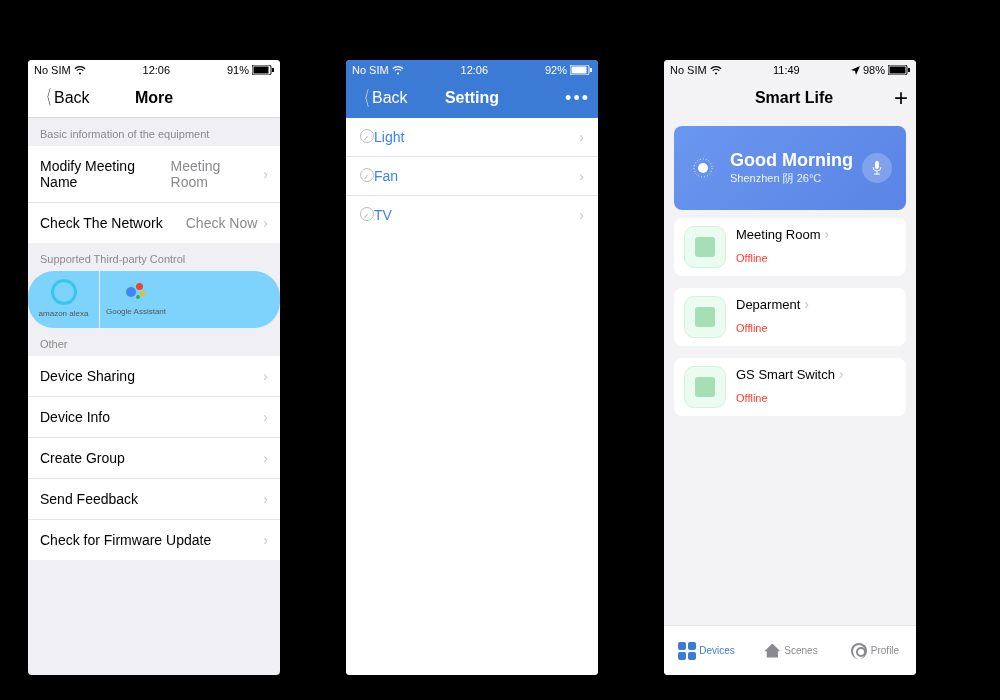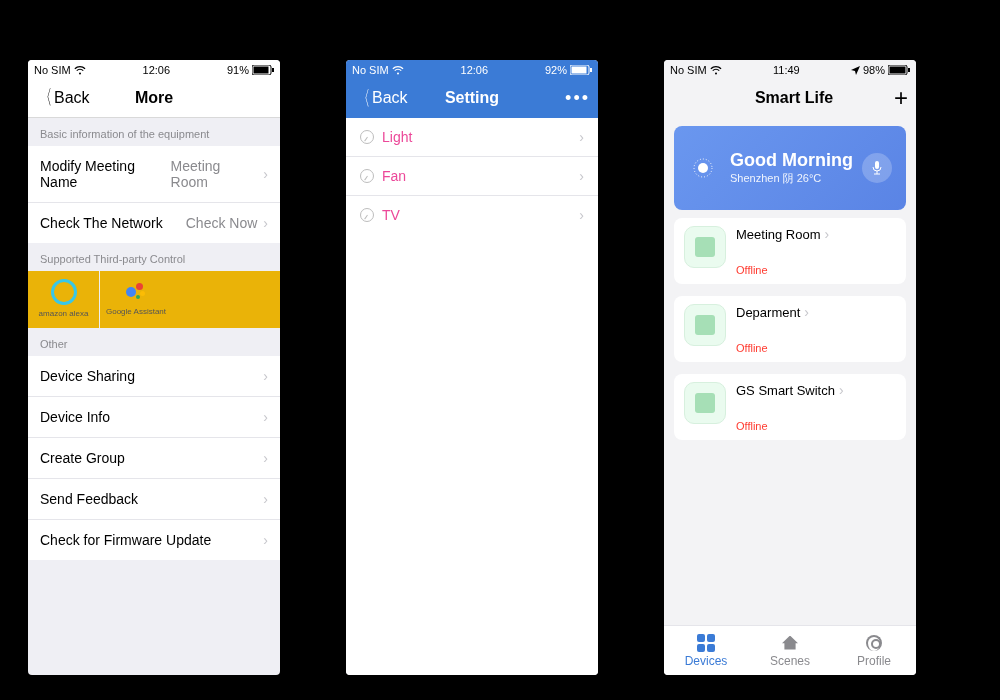--- a/index.html
+++ b/index.html
@@ -29,26 +29,26 @@
   .plus { font-size:24px; font-weight:300; }
 
   
   .section-label { font-size:11px; color:#8a8a8e; padding:10px 12px 6px; }
   .list { background:#fff; }
   .row { display:flex; align-items:center; justify-content:space-between; padding:12px 12px; border-bottom:1px solid #e5e5ea; font-size:14px; }
   .row:last-child { border-bottom:none; }
   .row .rlabel { color:#000; }
   .row .rvalue { color:#8a8a8e; display:flex; align-items:center; gap:6px; }
   .chev { color:#c7c7cc; font-size:14px; }
-  .row-left { display:flex; align-items:center; gap:8px; color:#ec4899; }
+  .row-left { display:flex; align-items:flex-start; color:#3b82f6; }
   .timer-icon { width:14px; height:14px; border:1.2px solid #bdbdbd; border-radius:50%; position:relative; }
   .timer-icon:after { content:""; position:absolute; left:50%; top:50%; width:1px; height:5px; background:#bdbdbd; transform-origin:top; transform:rotate(35deg); }
 
   
-  .tp { background:#eab308; display:flex; }
+  .tp { background:#7dd3fc; display:flex;border-radius:26px; }
   .tp-cell { flex:0 0 72px; display:flex; flex-direction:column; align-items:center; gap:4px; padding:8px 0 10px; border-right:1px solid #eee; }
   .tp-cell:last-child { border-right:none; }
   .tp-label { font-size:8px; color:#555; }
   .alexa-ring { width:26px; height:26px; border:3px solid #38c7e8; border-radius:50%; }
   .gasst { width:24px; height:24px; position:relative; }
   .gdot { position:absolute; border-radius:50%; }
   .gdot.b { width:10px; height:10px; background:#4285f4; left:2px; top:8px;}
   .gdot.r { width:7px; height:7px; background:#ea4335; left:12px; top:4px;}
   .gdot.y { width:5px; height:5px; background:#fbbc05; left:16px; top:12px;}
   .gdot.g { width:4px; height:4px; background:#34a853; left:12px; top:16px;}
@@ -63,24 +63,24 @@
   .hero { margin:8px 10px; height:84px; border-radius:8px; background:linear-gradient(135deg,#6a97ef,#5a84e5); color:#fff; display:flex; align-items:center; padding:0 14px; gap:12px; position:relative; }
   .hero-sun { width:30px; height:30px; }
   .hero-text .gm { font-size:18px; font-weight:600; }
   .hero-text .loc { font-size:11px; opacity:.9; }
   .mic { position:absolute; right:14px; top:50%; transform:translateY(-50%); width:30px; height:30px; border-radius:50%; background:rgba(255,255,255,.22); display:flex; align-items:center; justify-content:center; }
   .cards { padding:0 10px; }
   .card { background:#fff; border-radius:8px; padding:8px 10px; margin-bottom:12px; display:flex; align-items:flex-start; gap:10px; }
   .dev-icon { width:42px; height:42px; border-radius:10px; background:#eafbef; border:1px solid #d7f0de; display:flex; align-items:center; justify-content:center; }
   .dev-icon span { width:20px; height:20px; background:#a6dfb6; border-radius:3px; display:block; }
   .dev-text .dn { font-size:13px; font-weight:500; display:flex; align-items:center; gap:4px;}
-  .dev-text .st { font-size:11px; color:#ff3b30; margin-top:22px; }
+  .dev-text .st { font-size:11px; color:#ff3b30; margin-top:10px; }
 
   .tabbar { margin-top:auto; height:50px; background:#fff; border-top:1px solid #e5e5ea; display:flex; }
-  .tab { flex:1; display:flex; flex-direction:column; align-items:center; justify-content:center; gap:2px; font-size:12px; color:#8a8a8e; }
+  .tab { flex:1; display:flex; flex-direction:row; align-items:center; justify-content:center; gap:2px; font-size:10px; color:#8a8a8e; }
   .tab.active { color:#3b7bd6; }
   .tab .ic { width:20px; height:18px; display:flex; align-items:center; justify-content:center; }
   .grid4 { display:grid; grid-template-columns:repeat(2,8px); grid-template-rows:repeat(2,8px); gap:2px; }
   .grid4 span { background:#3b7bd6; border-radius:2px; }
   .home-ic { width:16px;height:14px;background:#8a8a8e;clip-path:polygon(50% 0,100% 55%,85% 55%,85% 100%,15% 100%,15% 55%,0 55%);}    
   .prof-ic { width:16px;height:16px;border:2px solid #8a8a8e;border-radius:50%;border-bottom:none;position:relative;}
   .prof-ic:before{content:"";position:absolute;left:3px;top:2px;width:6px;height:6px;border:2px solid #8a8a8e;border-radius:50%;}
 </style>
 </head>
 <body>

